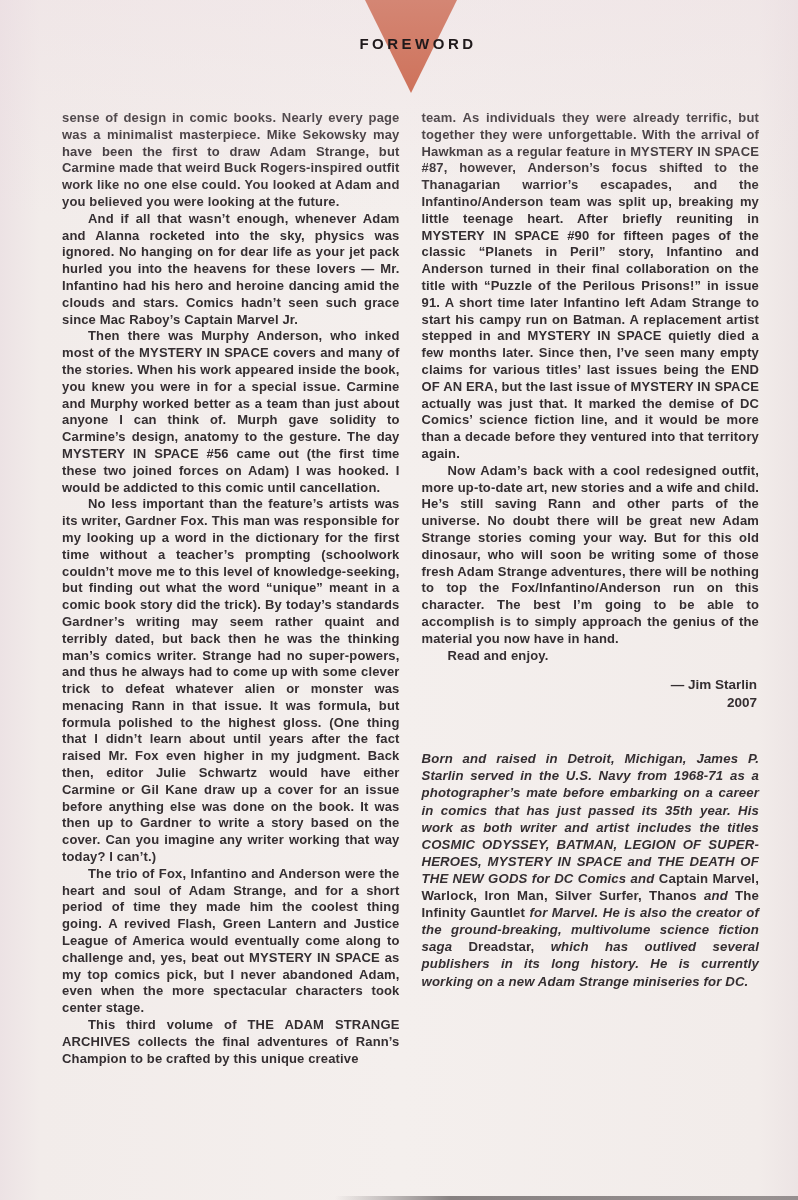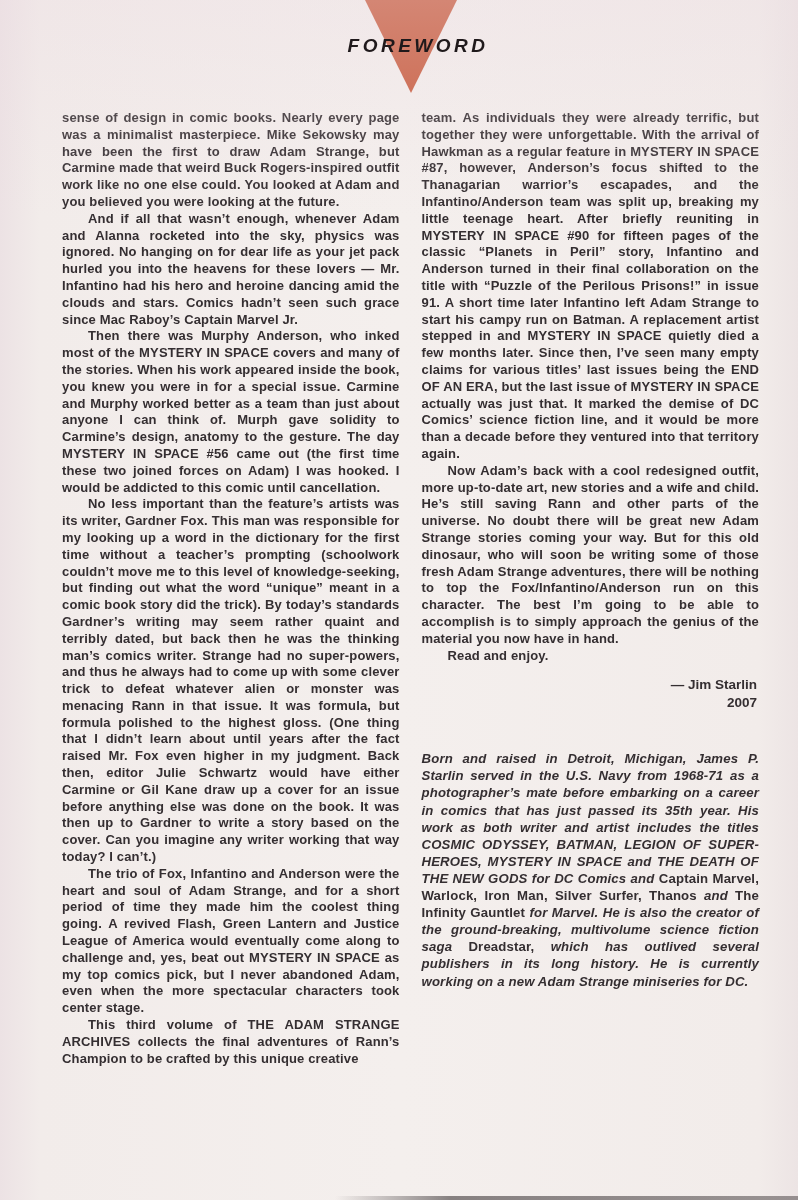--- a/index.html
+++ b/index.html
@@ -22,24 +22,23 @@
     background:linear-gradient(to right, rgba(45,38,40,0) 0%, rgba(45,38,40,.55) 25%, rgba(45,38,40,.45) 100%);
   }
   .triangle{
     position:absolute;top:0;left:365px;width:92px;height:93px;
     clip-path:polygon(0 0,100% 0,50% 100%);
     background:#c75839;
   }
   .foreword-title{
     position:absolute;top:35px;left:38px;right:0;
     margin:0;text-align:center;
-    font-size:19px;font-weight:bold;letter-spacing:3.5px;
+    font-size:15px;font-weight:bold;letter-spacing:3.5px;
     color:#1f191b;
     z-index:2;
-    font-style:italic;
   }
   .columns{
     position:absolute;top:110px;left:62px;width:697px;
     display:flex;gap:22px;
   }
   .col{flex:1;min-width:0;}
   .para{
     margin:0;
     text-align:justify;
     font-weight:bold;

